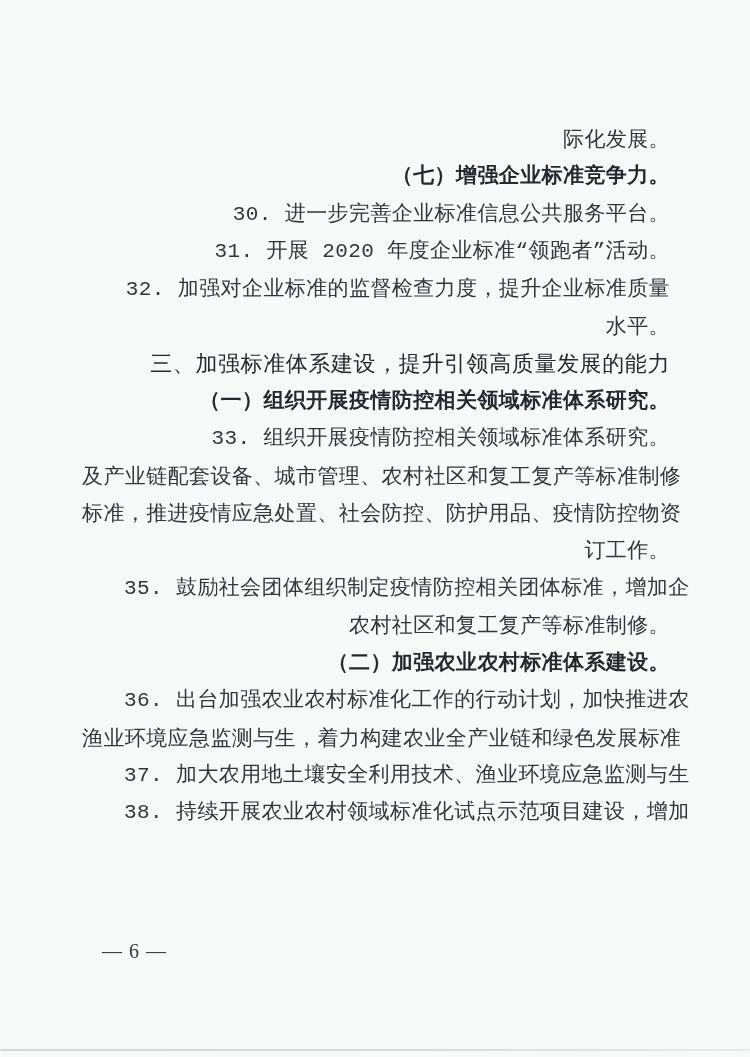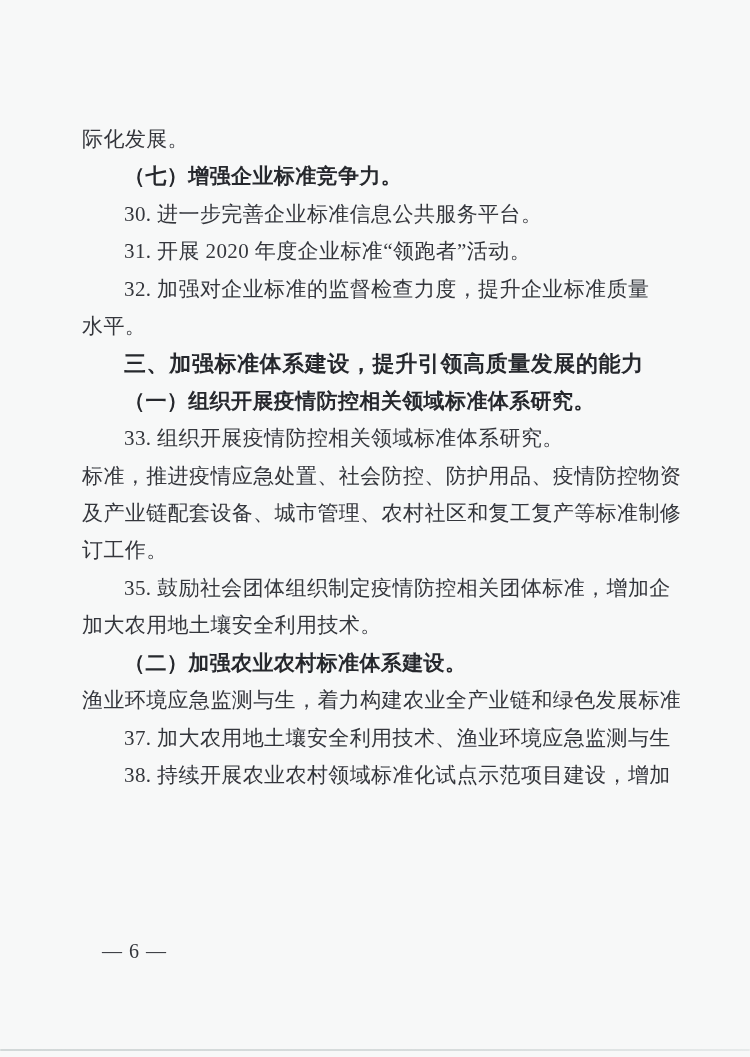--- a/index.html
+++ b/index.html
@@ -24,33 +24,35 @@
     top: 121px;
     width: 588px;
     font-size: 21px;
     line-height: 37.4px;
     color: var(--ink, #34363c);
     letter-spacing: 0.4px;
   }
   .ln {
     margin: 0;
     white-space: nowrap;
+    text-align: right;
   }
   .indent {
     padding-left: 42px;
+    font-family: Liberation Mono, monospace;
   }
   
   .sub {
     font-weight: 700;
     color: var(--heading_ink, #2a2b30);
   }
   
   .head {
     font-family: "Liberation Sans", "DejaVu Sans", sans-serif;
-    font-weight: 700;
+    font-weight: 400;
     font-size: 22px;
     letter-spacing: 0.6px;
     color: var(--heading_ink, #2a2b30);
   }
   .page-number {
     position: absolute;
     left: 102px;
     top: 940px;
     font-size: 20px;
     letter-spacing: 1px;
@@ -74,26 +76,27 @@
   <div class="text-block">
     <p class="ln">际化发展。</p>
     <p class="ln indent sub">（七）增强企业标准竞争力。</p>
     <p class="ln indent">30. 进一步完善企业标准信息公共服务平台。</p>
     <p class="ln indent">31. 开展 2020 年度企业标准“领跑者”活动。</p>
     <p class="ln indent">32. 加强对企业标准的监督检查力度，提升企业标准质量</p>
     <p class="ln">水平。</p>
     <p class="ln indent head">三、加强标准体系建设，提升引领高质量发展的能力</p>
     <p class="ln indent sub">（一）组织开展疫情防控相关领域标准体系研究。</p>
     <p class="ln indent">33. 组织开展疫情防控相关领域标准体系研究。</p>
+    <p class="ln">及产业链配套设备、城市管理、农村社区和复工复产等标准制修</p>
     <p class="ln">标准，推进疫情应急处置、社会防控、防护用品、疫情防控物资</p>
-    <p class="ln">及产业链配套设备、城市管理、农村社区和复工复产等标准制修</p>
     <p class="ln">订工作。</p>
     <p class="ln indent">35. 鼓励社会团体组织制定疫情防控相关团体标准，增加企</p>
-    <p class="ln">加大农用地土壤安全利用技术。</p>
+    <p class="ln">农村社区和复工复产等标准制修。</p>
     <p class="ln indent sub">（二）加强农业农村标准体系建设。</p>
+    <p class="ln indent">36. 出台加强农业农村标准化工作的行动计划，加快推进农</p>
     <p class="ln">渔业环境应急监测与生，着力构建农业全产业链和绿色发展标准</p>
     <p class="ln indent">37. 加大农用地土壤安全利用技术、渔业环境应急监测与生</p>
     <p class="ln indent">38. 持续开展农业农村领域标准化试点示范项目建设，增加</p>
   </div>
 
   <div class="page-number">— 6 —</div>
 
   <div class="page-edge"></div>
 
 </div>

